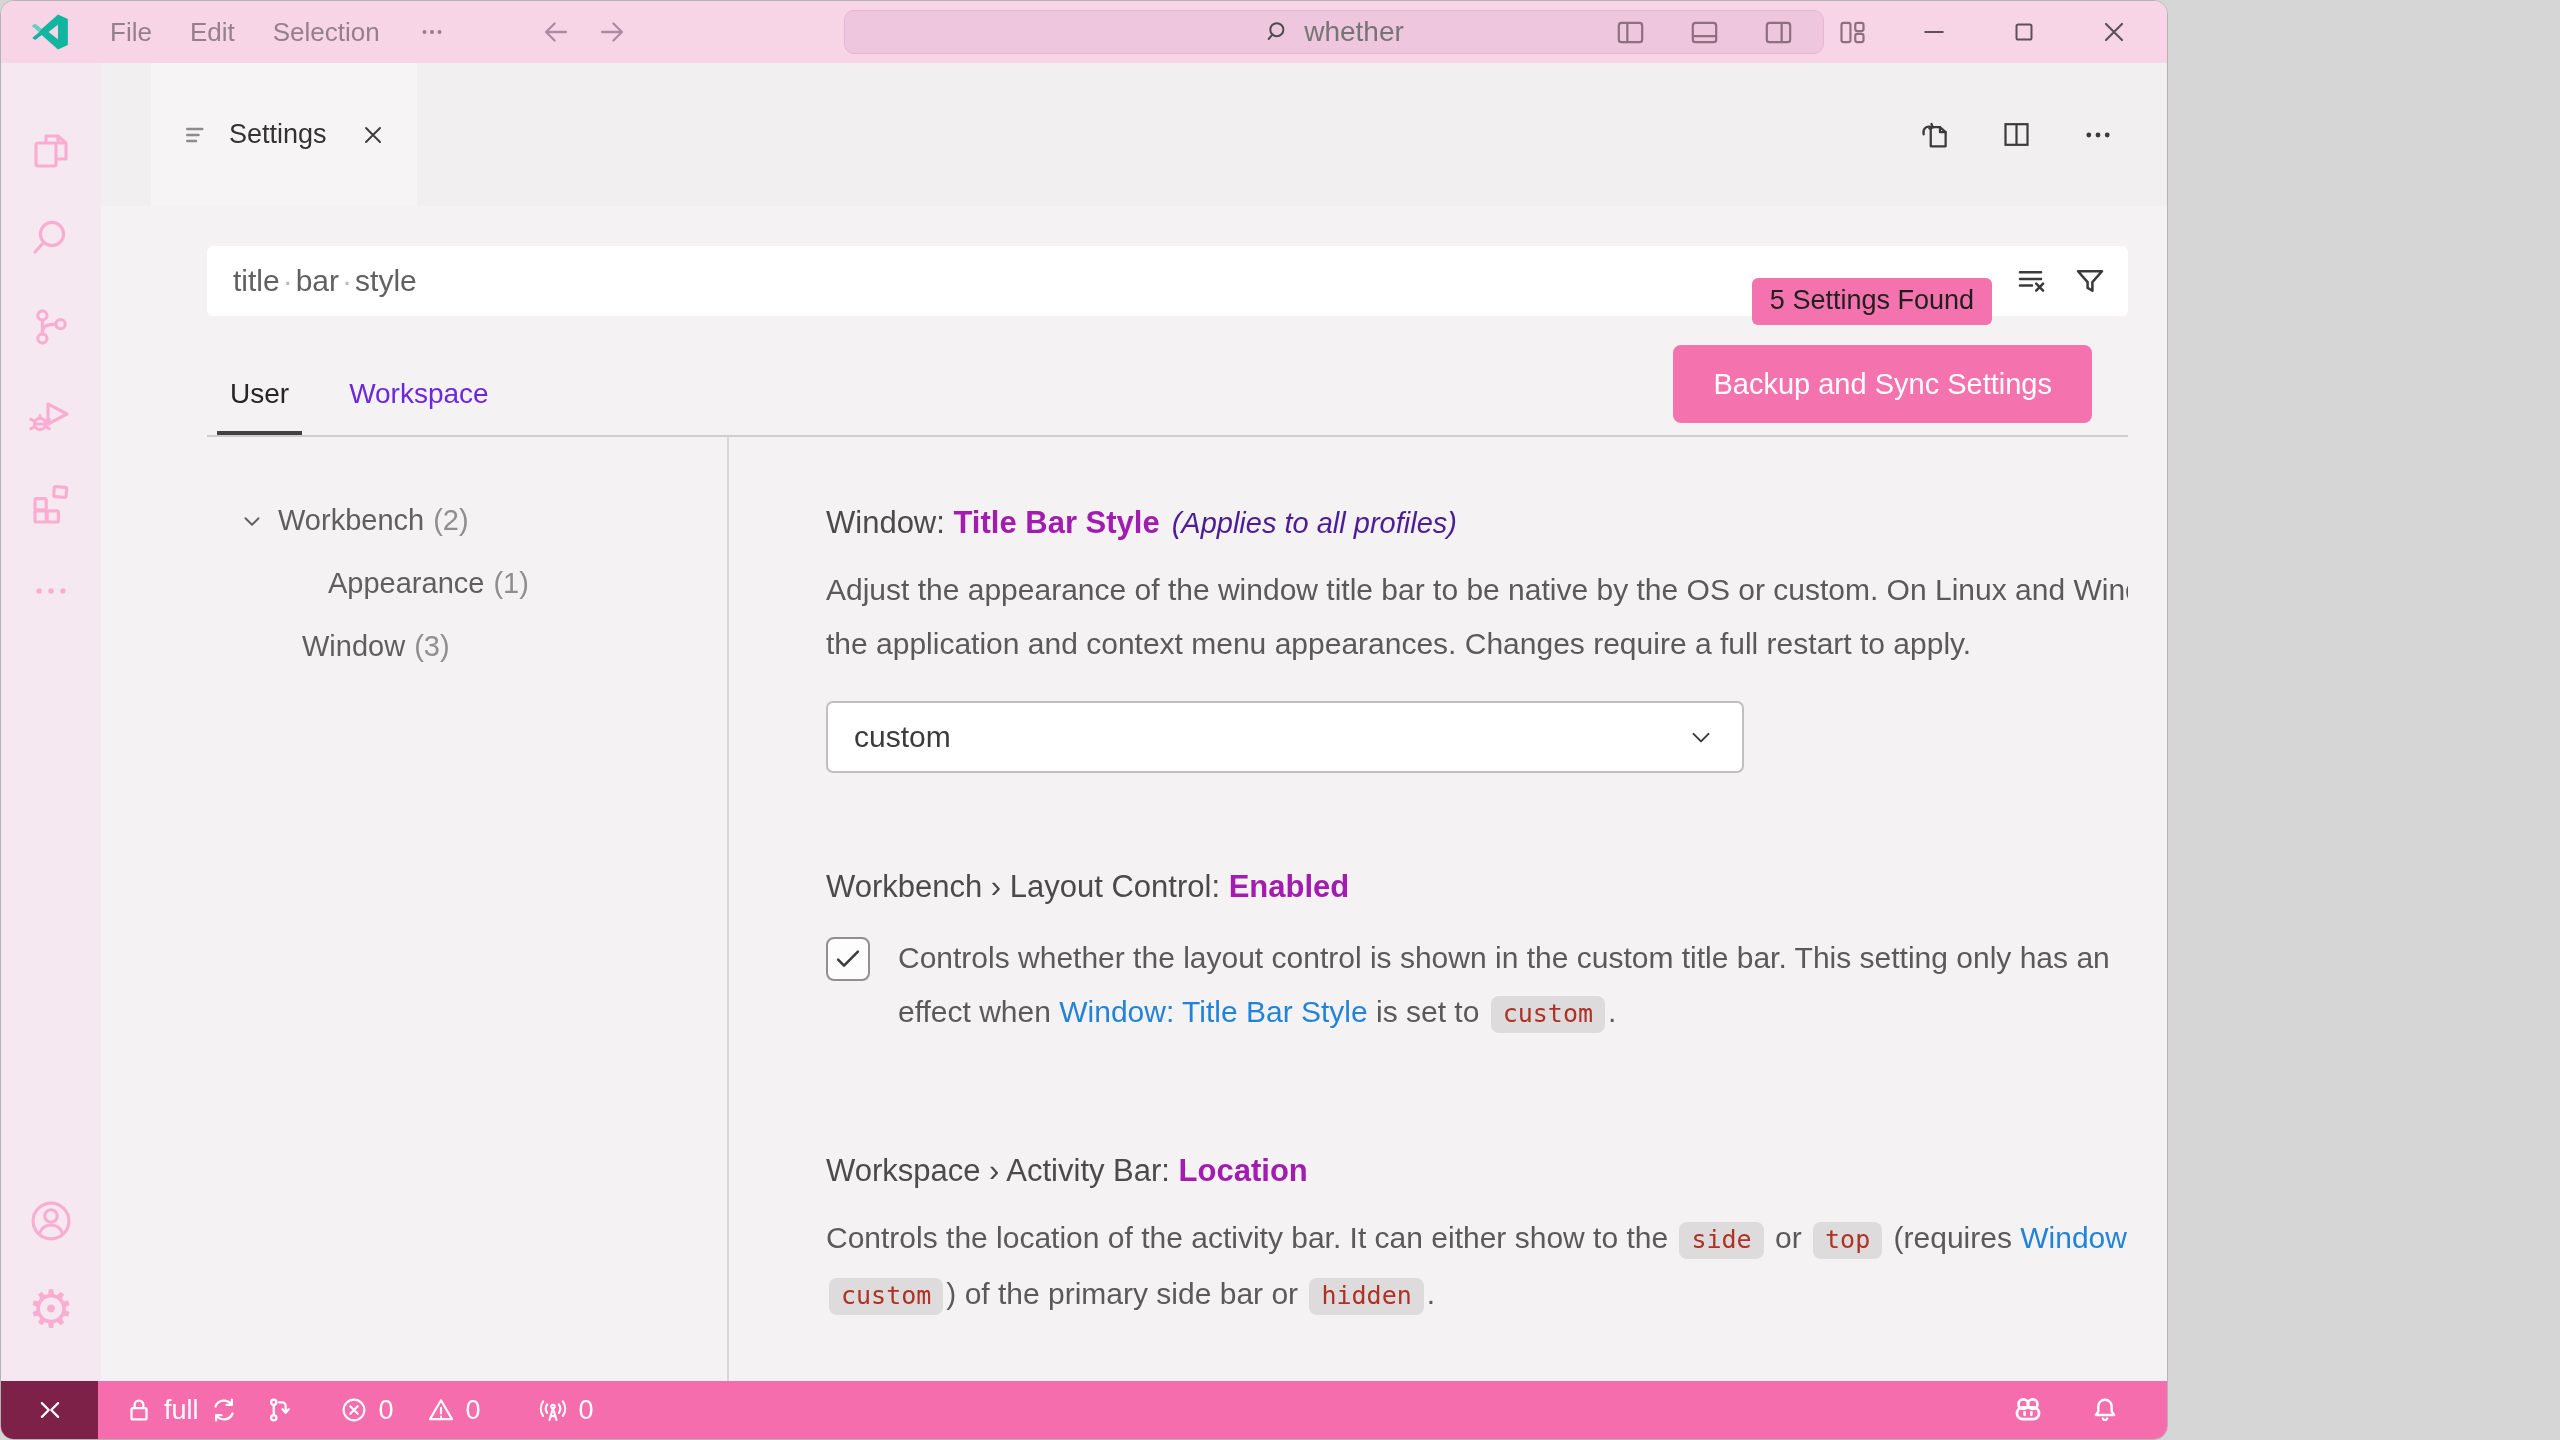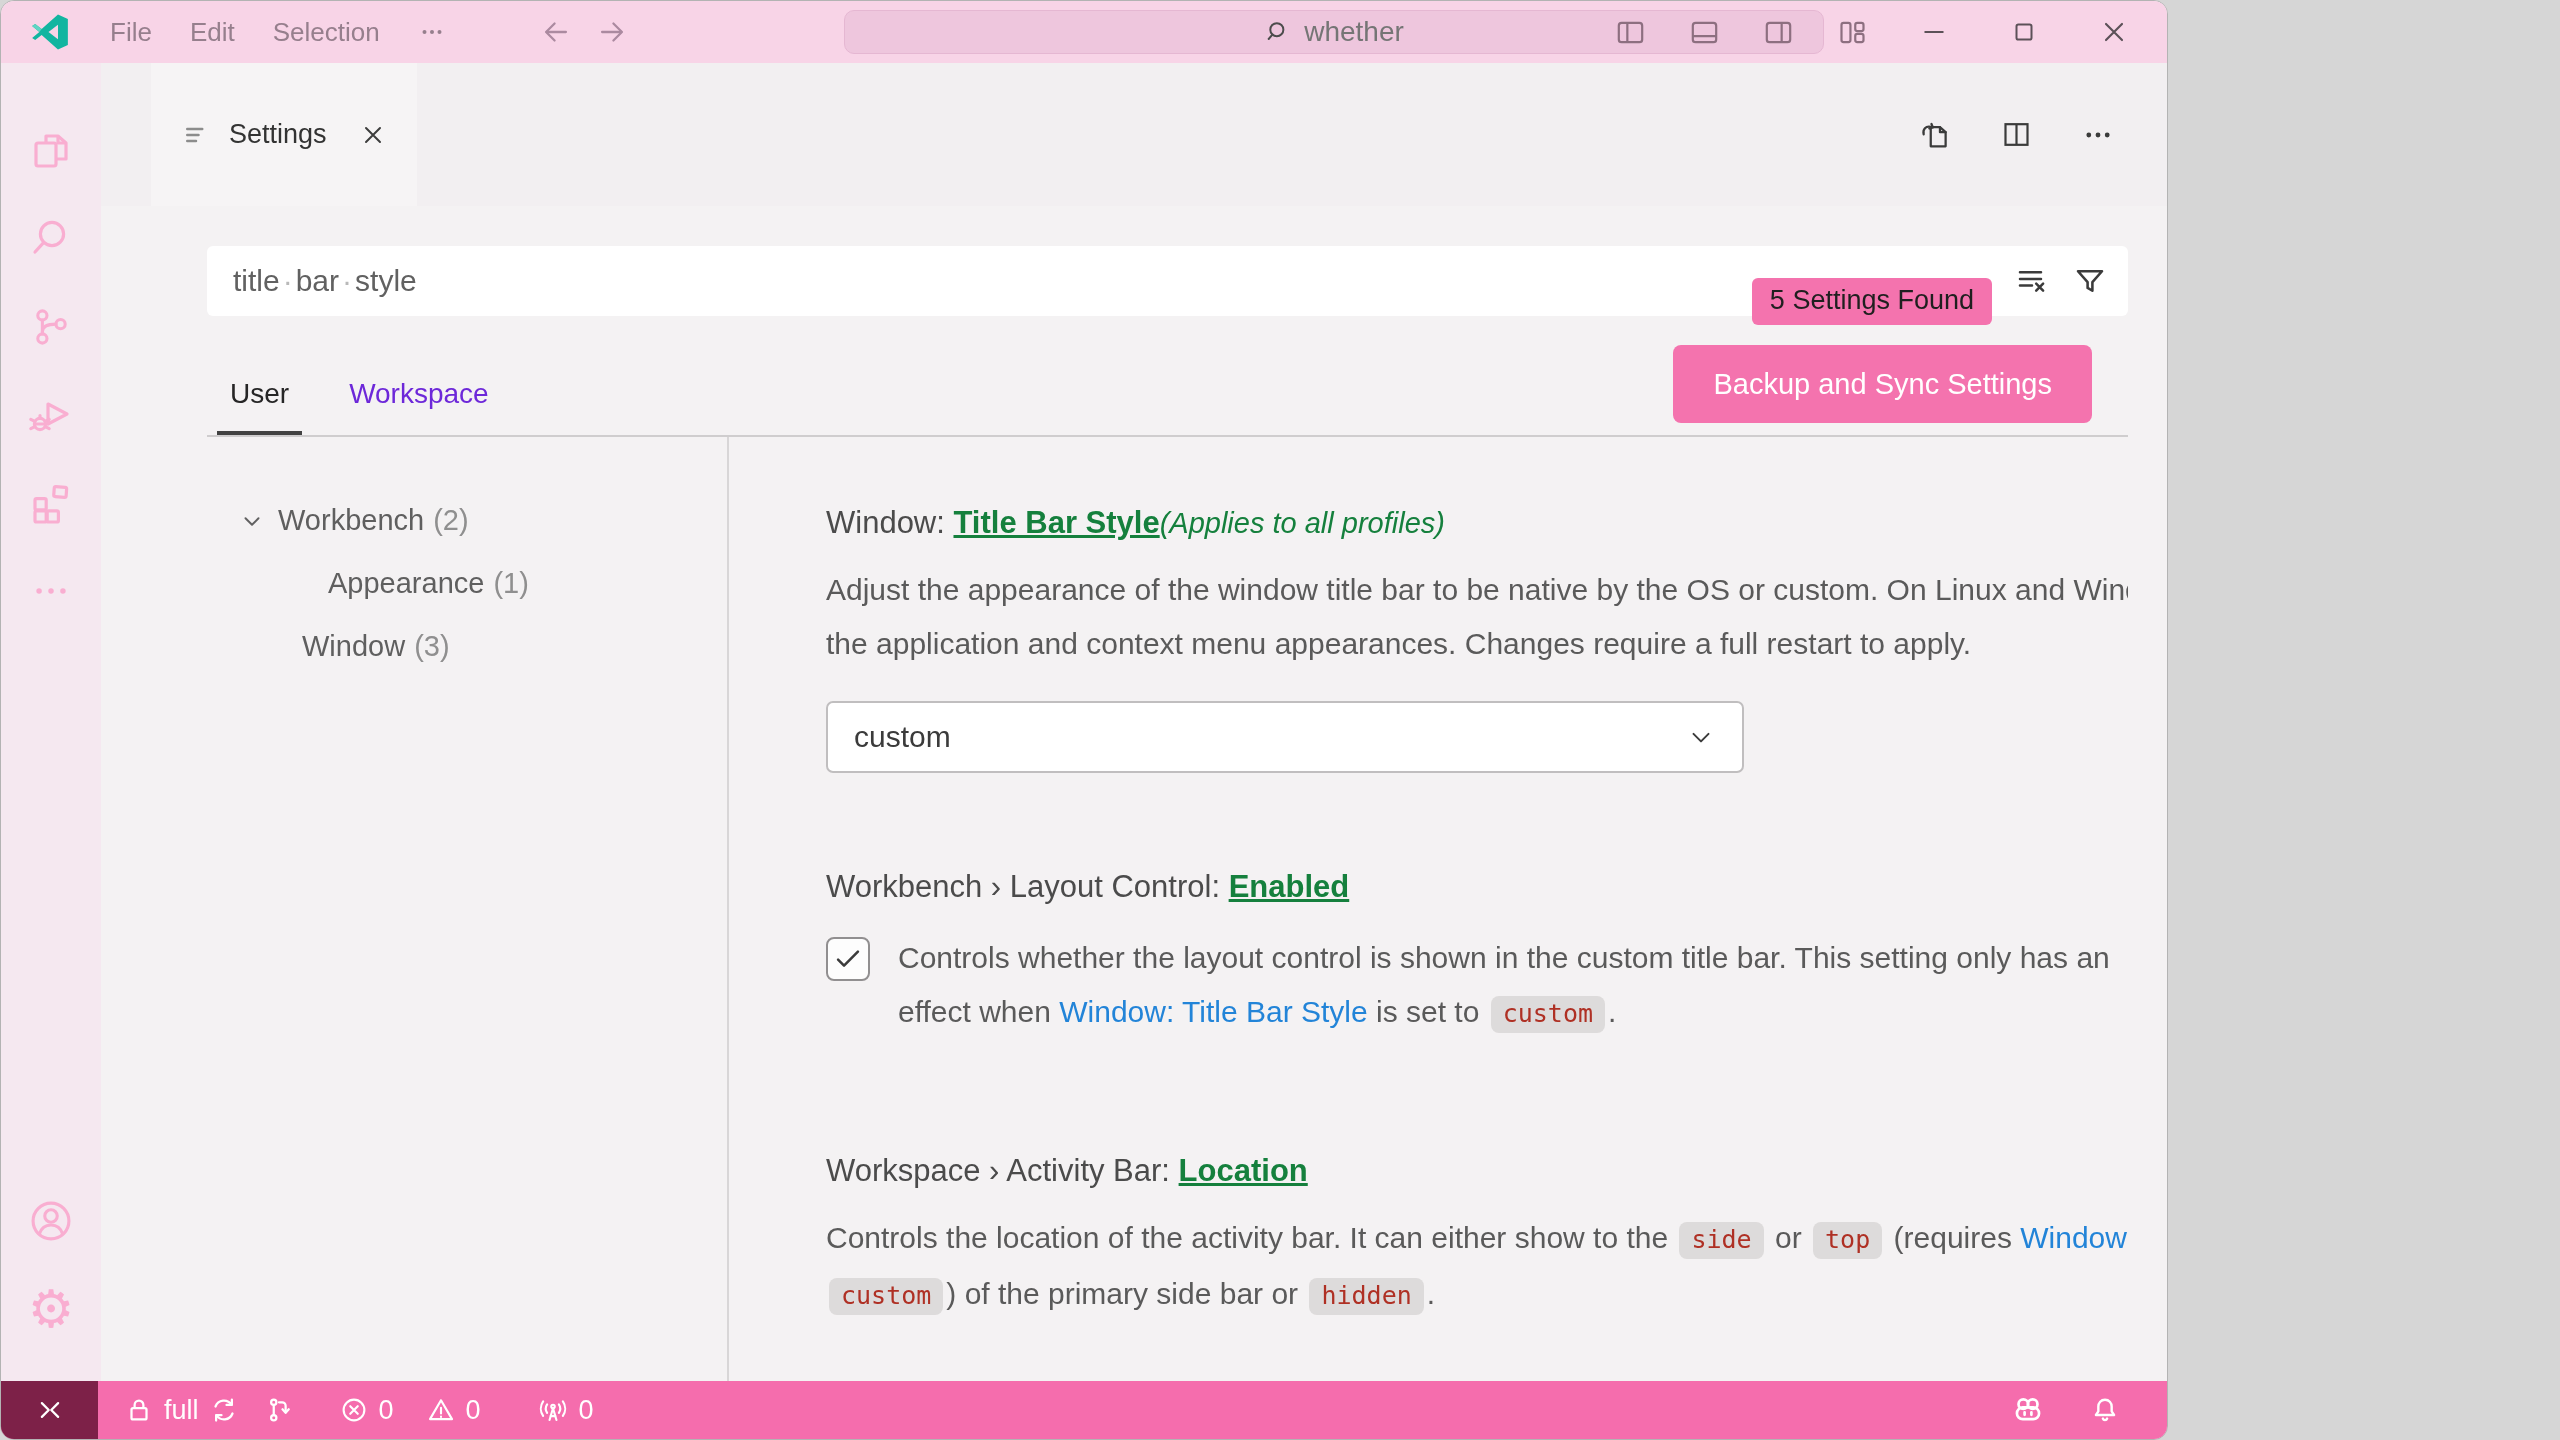--- a/index.html
+++ b/index.html
@@ -65,22 +65,22 @@
   .toc{width:522px;flex:none;border-right:2px solid #d8d6d7;padding-top:52px;}
   .toc-row{height:63px;display:flex;align-items:center;font-size:29px;color:#5f5f5f;}
   .toc-chev{width:34px;margin-left:28px;color:#616161;display:flex;justify-content:center;}
   .toc-row .lbl{margin-left:9px;}
   .toc-count{color:#8f8f8f;margin-left:9px;}
   .toc-row.lvl1{padding-left:112px;}
   .toc-row.lvl0b{padding-left:86px;}
 
   .content{flex:1;padding-left:97px;min-width:0;overflow:hidden;}
   .sec-title{margin-top:0;font-size:31px;color:#4b4b4b;}
-  .sec-title b{color:#15803d;font-weight:700;text-decoration:underline;}
-  .sec-title .note{color:#15803d;font-size:29px;font-style:italic;}
+  .sec-title b{color:#a21caf;font-weight:700;}
+  .sec-title .note{color:#4c1d95;font-size:29px;margin-left:12px;font-style:italic;}
   .t1{margin-top:68px;}
   .t2{margin-top:96px;}
   .t3{margin-top:112px;}
   .desc{margin-top:22px;width:1692px;font-size:30px;line-height:54px;color:#5a5a5a;}
   .stg-link{color:#2284d8;cursor:pointer;}
   .stg-code{font-family:"DejaVu Sans Mono", monospace;font-size:25px;color:#af3024;background:#dddbdb;
     border-radius:8px;padding:3px 12px 5px;margin:0 3px;}
   .select{margin-top:30px;width:918px;height:72px;background:#ffffff;border:2px solid #c0bebf;border-radius:7px;
     display:flex;align-items:center;padding:0 26px;font-size:30px;color:#3b3b3b;}
   .select .ic{margin-left:auto;color:#3b3b3b;}

